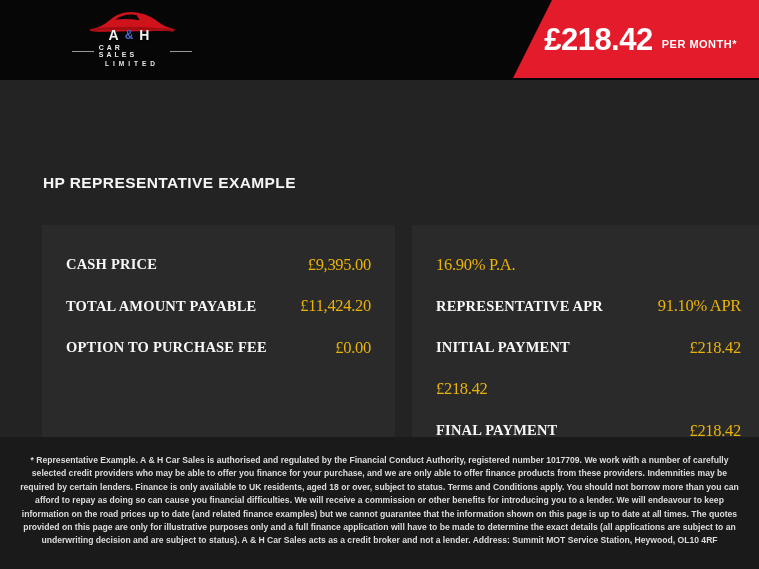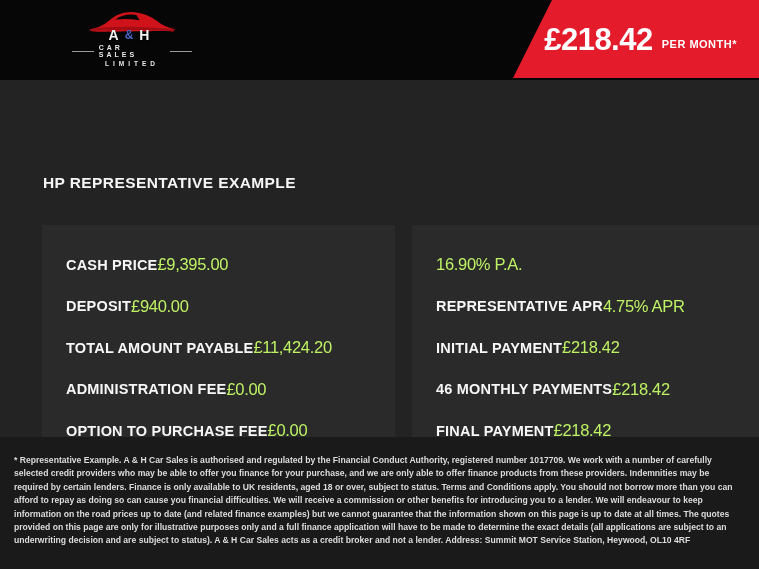--- a/index.html
+++ b/index.html
@@ -58,35 +58,36 @@
     color:#f5f5f5;font-size:15.5px;font-weight:bold;letter-spacing:0.4px;
   }
   .panel{
     position:absolute;top:145px;width:353px;height:276px;
     background:#2a2a2a;
     padding:19px 24px 0 24px;
   }
   .panel-left{left:18px;}
   .panel-right{left:388px;}
   .finance-row{
-    height:41.5px;display:flex;align-items:center;
+    height:41.5px;display:flex;align-items:center;justify-content:space-between;font-family:Liberation Serif, serif;
   }
   .row-label{
     color:#f7f7f7;font-size:14.5px;font-weight:bold;letter-spacing:0.2px;
     white-space:nowrap;
   }
   .row-value{
-    color:#bef264;font-size:16.5px;font-weight:500;letter-spacing:-0.3px;
+    color:#eab308;font-size:16.5px;font-weight:500;letter-spacing:-0.3px;
     white-space:nowrap;text-align:right;
   }
   
   .footer{
     position:absolute;top:437px;left:0;width:759px;height:132px;
     background:#1a1a1a;
     padding:17px 14px 0 14px;
+    text-align:center;
   }
   .disclaimer{
     color:#dcdcdc;font-size:8.6px;font-weight:600;line-height:13.4px;
     letter-spacing:0;
   }
 </style>
 </head>
 <body>
 
 <div class="page">
@@ -119,51 +120,42 @@
 
   <div class="main">
     <div class="page-title">HP REPRESENTATIVE EXAMPLE</div>
 
     <div class="panel panel-left">
       <div class="finance-row">
         <span class="row-label">CASH PRICE</span>
         <span class="row-value">£9,395.00</span>
       </div>
       <div class="finance-row">
-        <span class="row-label">DEPOSIT</span>
-        <span class="row-value">£940.00</span>
-      </div>
-      <div class="finance-row">
         <span class="row-label">TOTAL AMOUNT PAYABLE</span>
         <span class="row-value">£11,424.20</span>
-      </div>
-      <div class="finance-row">
-        <span class="row-label">ADMINISTRATION FEE</span>
-        <span class="row-value">£0.00</span>
       </div>
       <div class="finance-row">
         <span class="row-label">OPTION TO PURCHASE FEE</span>
         <span class="row-value">£0.00</span>
       </div>
     </div>
 
     <div class="panel panel-right">
       <div class="finance-row">
         <span class="row-value">16.90% P.A.</span>
       </div>
       <div class="finance-row">
         <span class="row-label">REPRESENTATIVE APR</span>
-        <span class="row-value">4.75% APR</span>
+        <span class="row-value">91.10% APR</span>
       </div>
       <div class="finance-row">
         <span class="row-label">INITIAL PAYMENT</span>
         <span class="row-value">£218.42</span>
       </div>
       <div class="finance-row">
-        <span class="row-label">46 MONTHLY PAYMENTS</span>
         <span class="row-value">£218.42</span>
       </div>
       <div class="finance-row">
         <span class="row-label">FINAL PAYMENT</span>
         <span class="row-value">£218.42</span>
       </div>
     </div>
   </div>
 
   <div class="footer">

